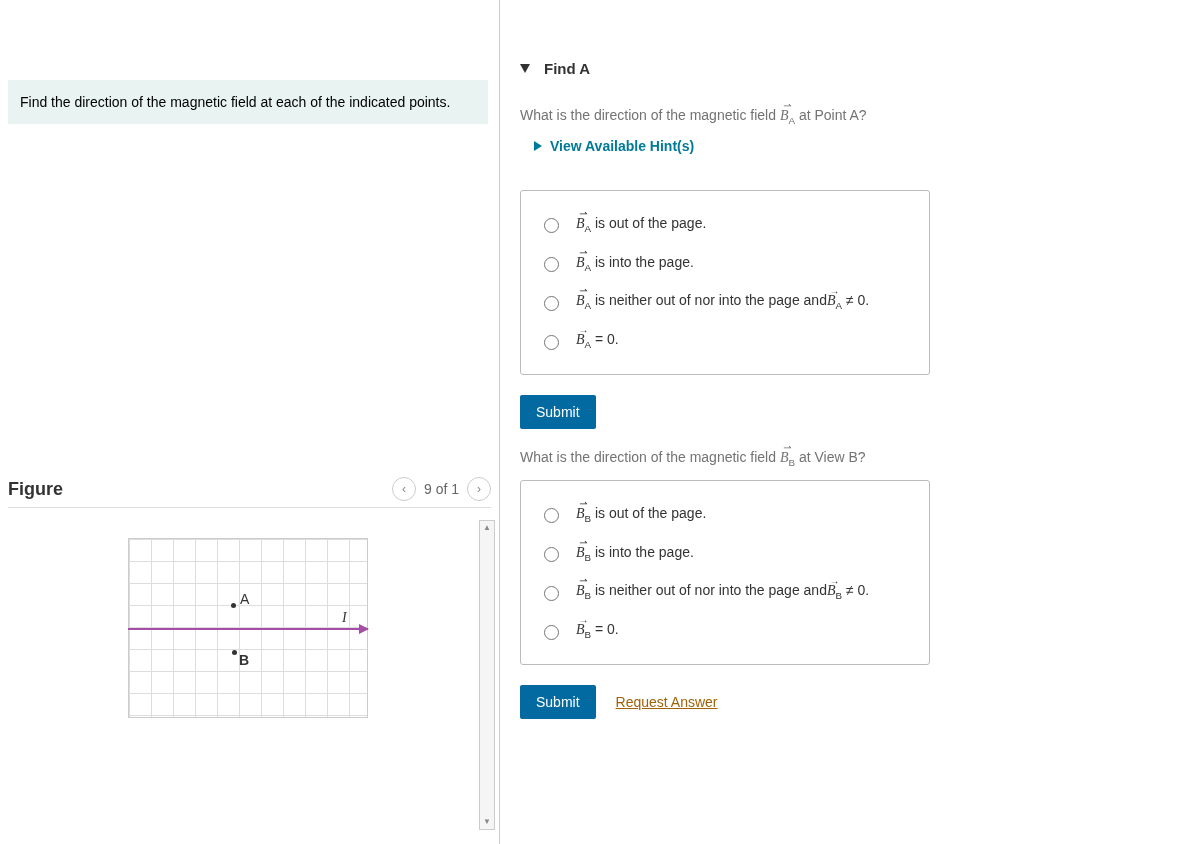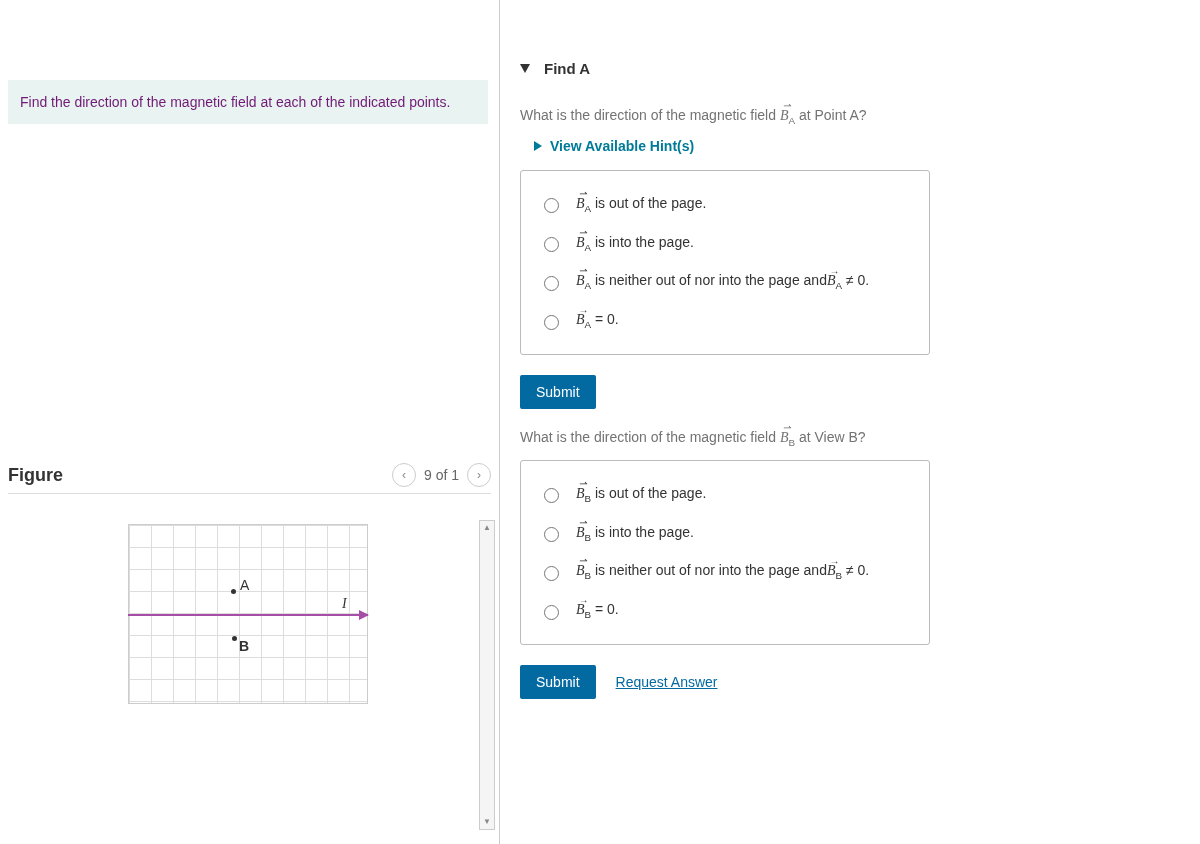--- a/index.html
+++ b/index.html
@@ -23,25 +23,25 @@
   .right-pane {
     flex: 1;
     padding: 0 20px 20px 20px;
     overflow-y: auto;
   }
   .prompt-box {
     background: #e9f3f2;
     padding: 14px 12px;
     margin: 80px 0 0 8px;
     width: 480px;
-    color: #701a75;
+    color: #000000;
   }
   .figure-section {
     position: absolute;
-    top: 463px;
+    top: 477px;
     left: 8px;
     right: 8px;
   }
   .figure-header {
     display: flex;
     align-items: center;
     justify-content: space-between;
     border-bottom: 1px solid #ddd;
     padding-bottom: 6px;
   }
@@ -157,21 +157,21 @@
     color: #737373;
     margin: 20px 0 12px 0;
   }
   .hints-link {
     color: #007a99;
     font-weight: bold;
     display: flex;
     align-items: center;
     gap: 8px;
     cursor: pointer;
-    margin-bottom: 16px;
+    margin-bottom: 36px;
     padding-left: 14px;
   }
   .options-box {
     border: 1px solid #bbb;
     border-radius: 3px;
     padding: 14px 18px;
     width: 410px;
     background: #fff;
   }
   .option-row {
@@ -196,21 +196,21 @@
   .submit-btn {
     background: #0369a1;
     color: #fff;
     border: none;
     padding: 9px 16px;
     font-size: 14px;
     border-radius: 2px;
     cursor: pointer;
   }
   .req-link {
-    color: #0369a1;
+    color: #a16207;
     text-decoration: underline;
     cursor: pointer;
   }
   .vec { font-family: "Times New Roman", serif; font-style: italic; position: relative; display: inline-block; }
   .vec .arrow {
     position: absolute;
     top: -8px;
     left: 0;
     right: 0;
     font-size: 10px;

